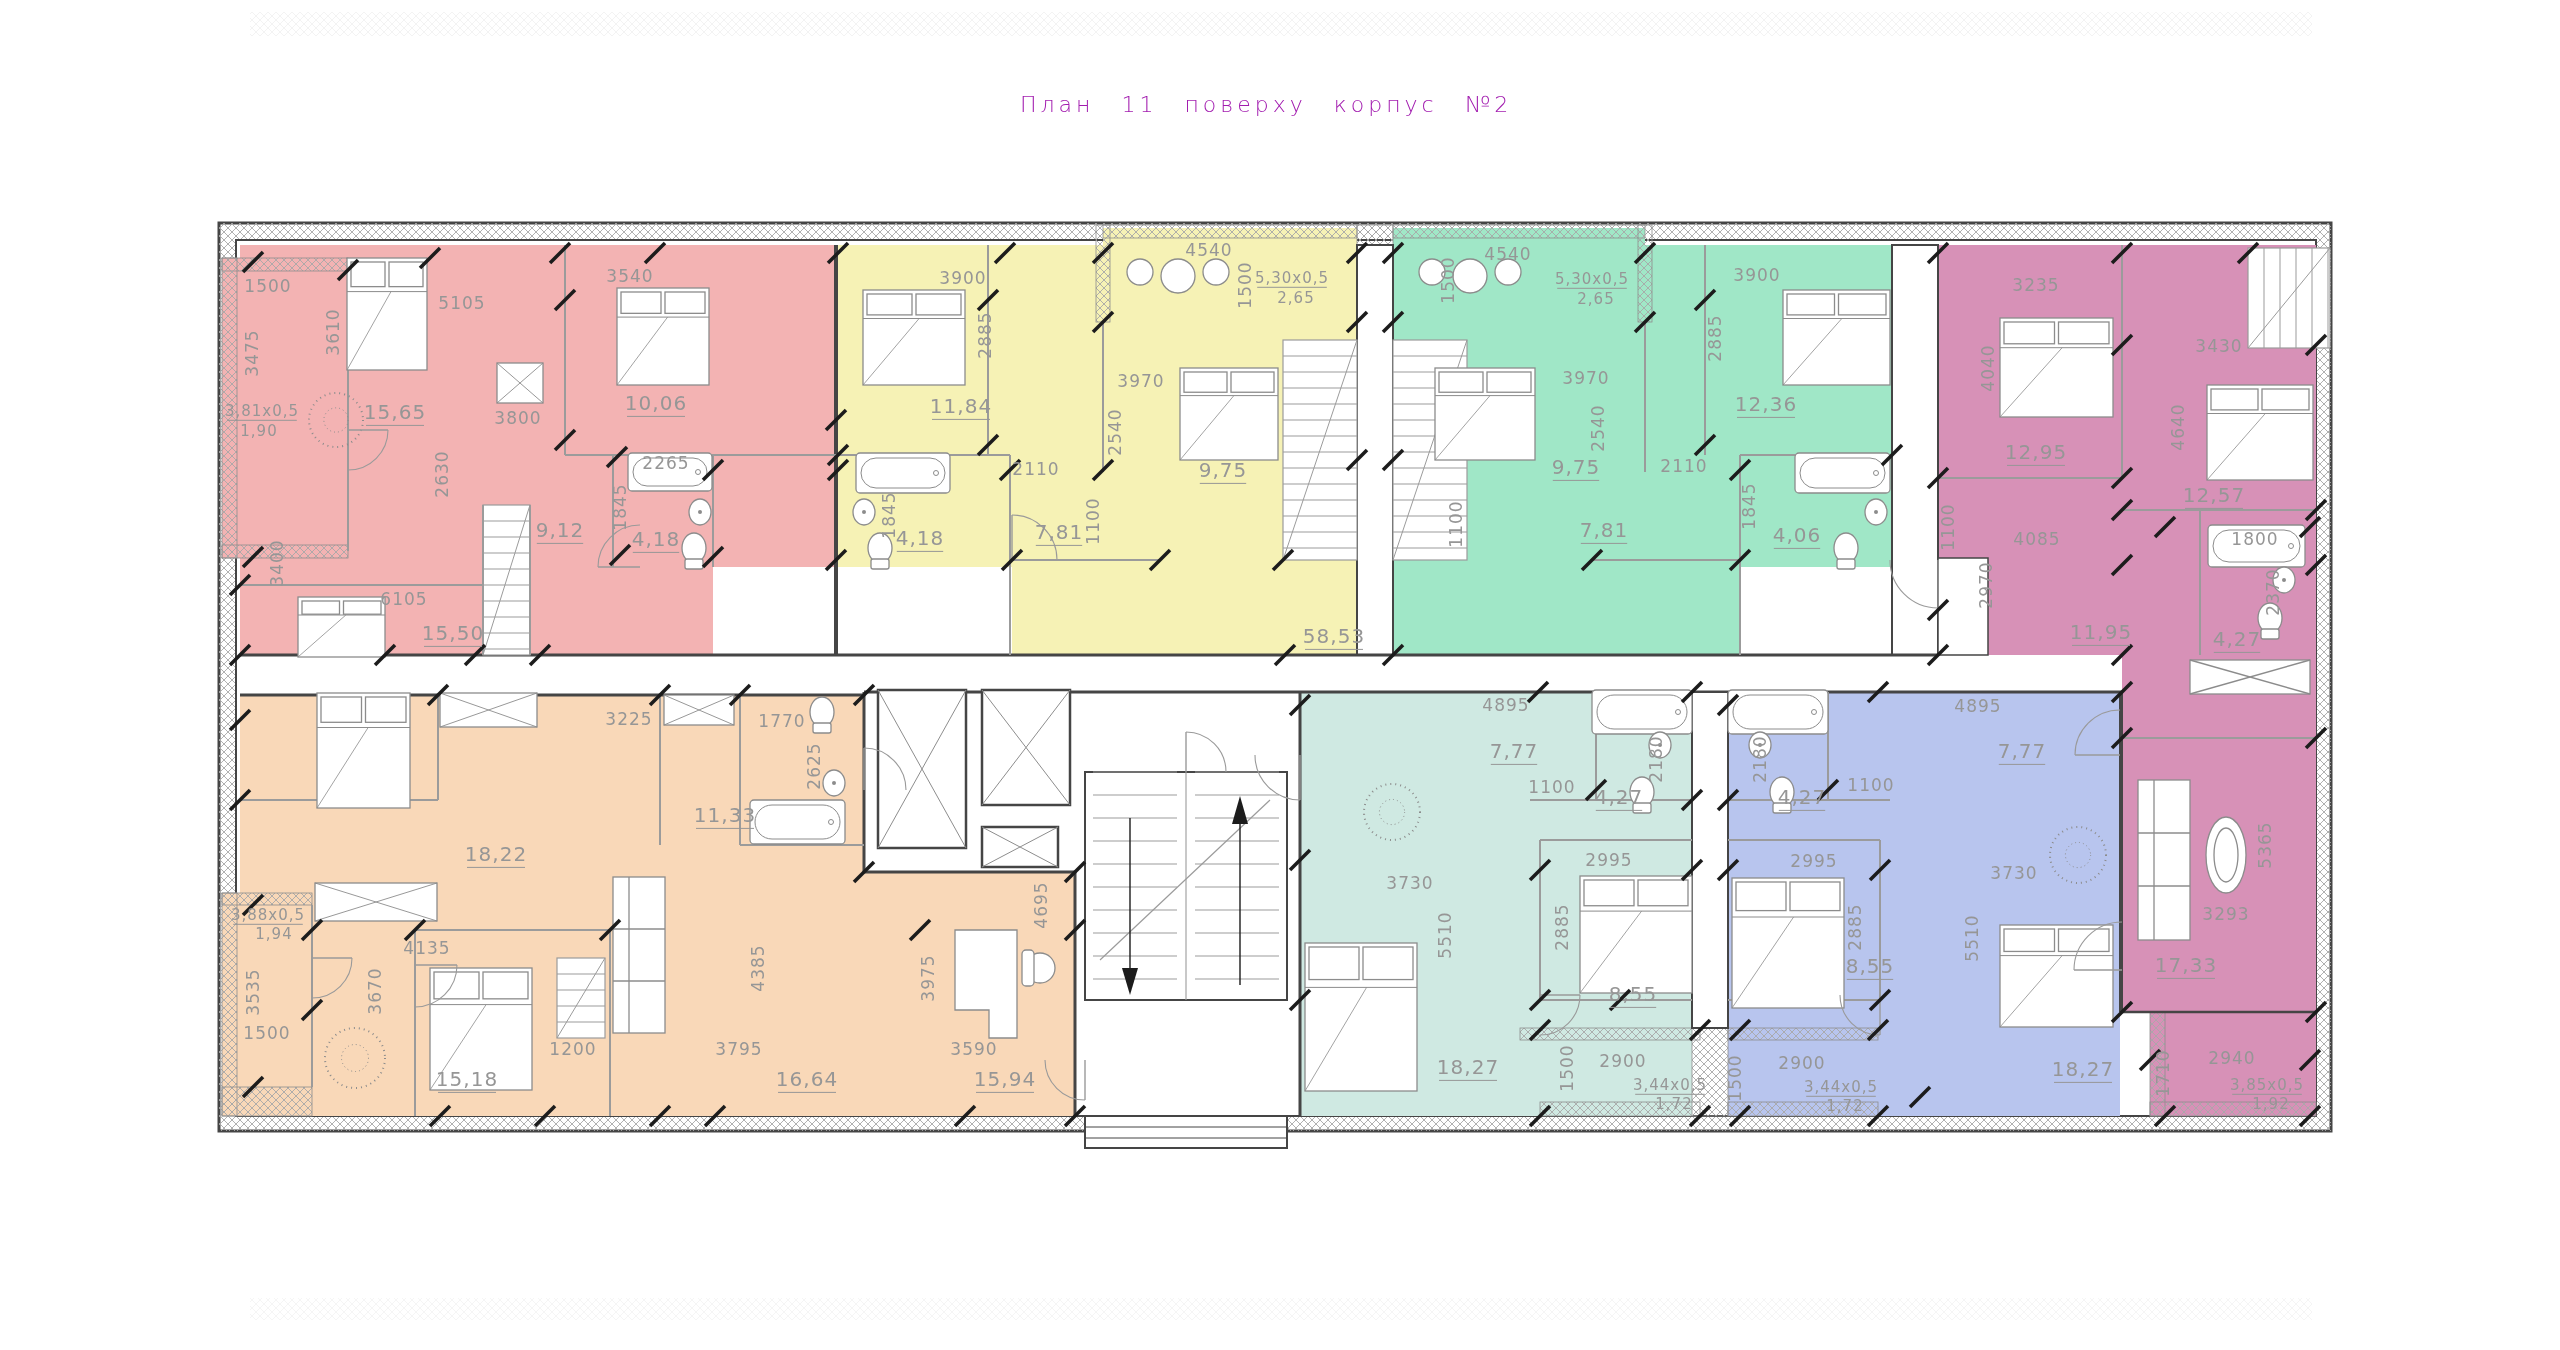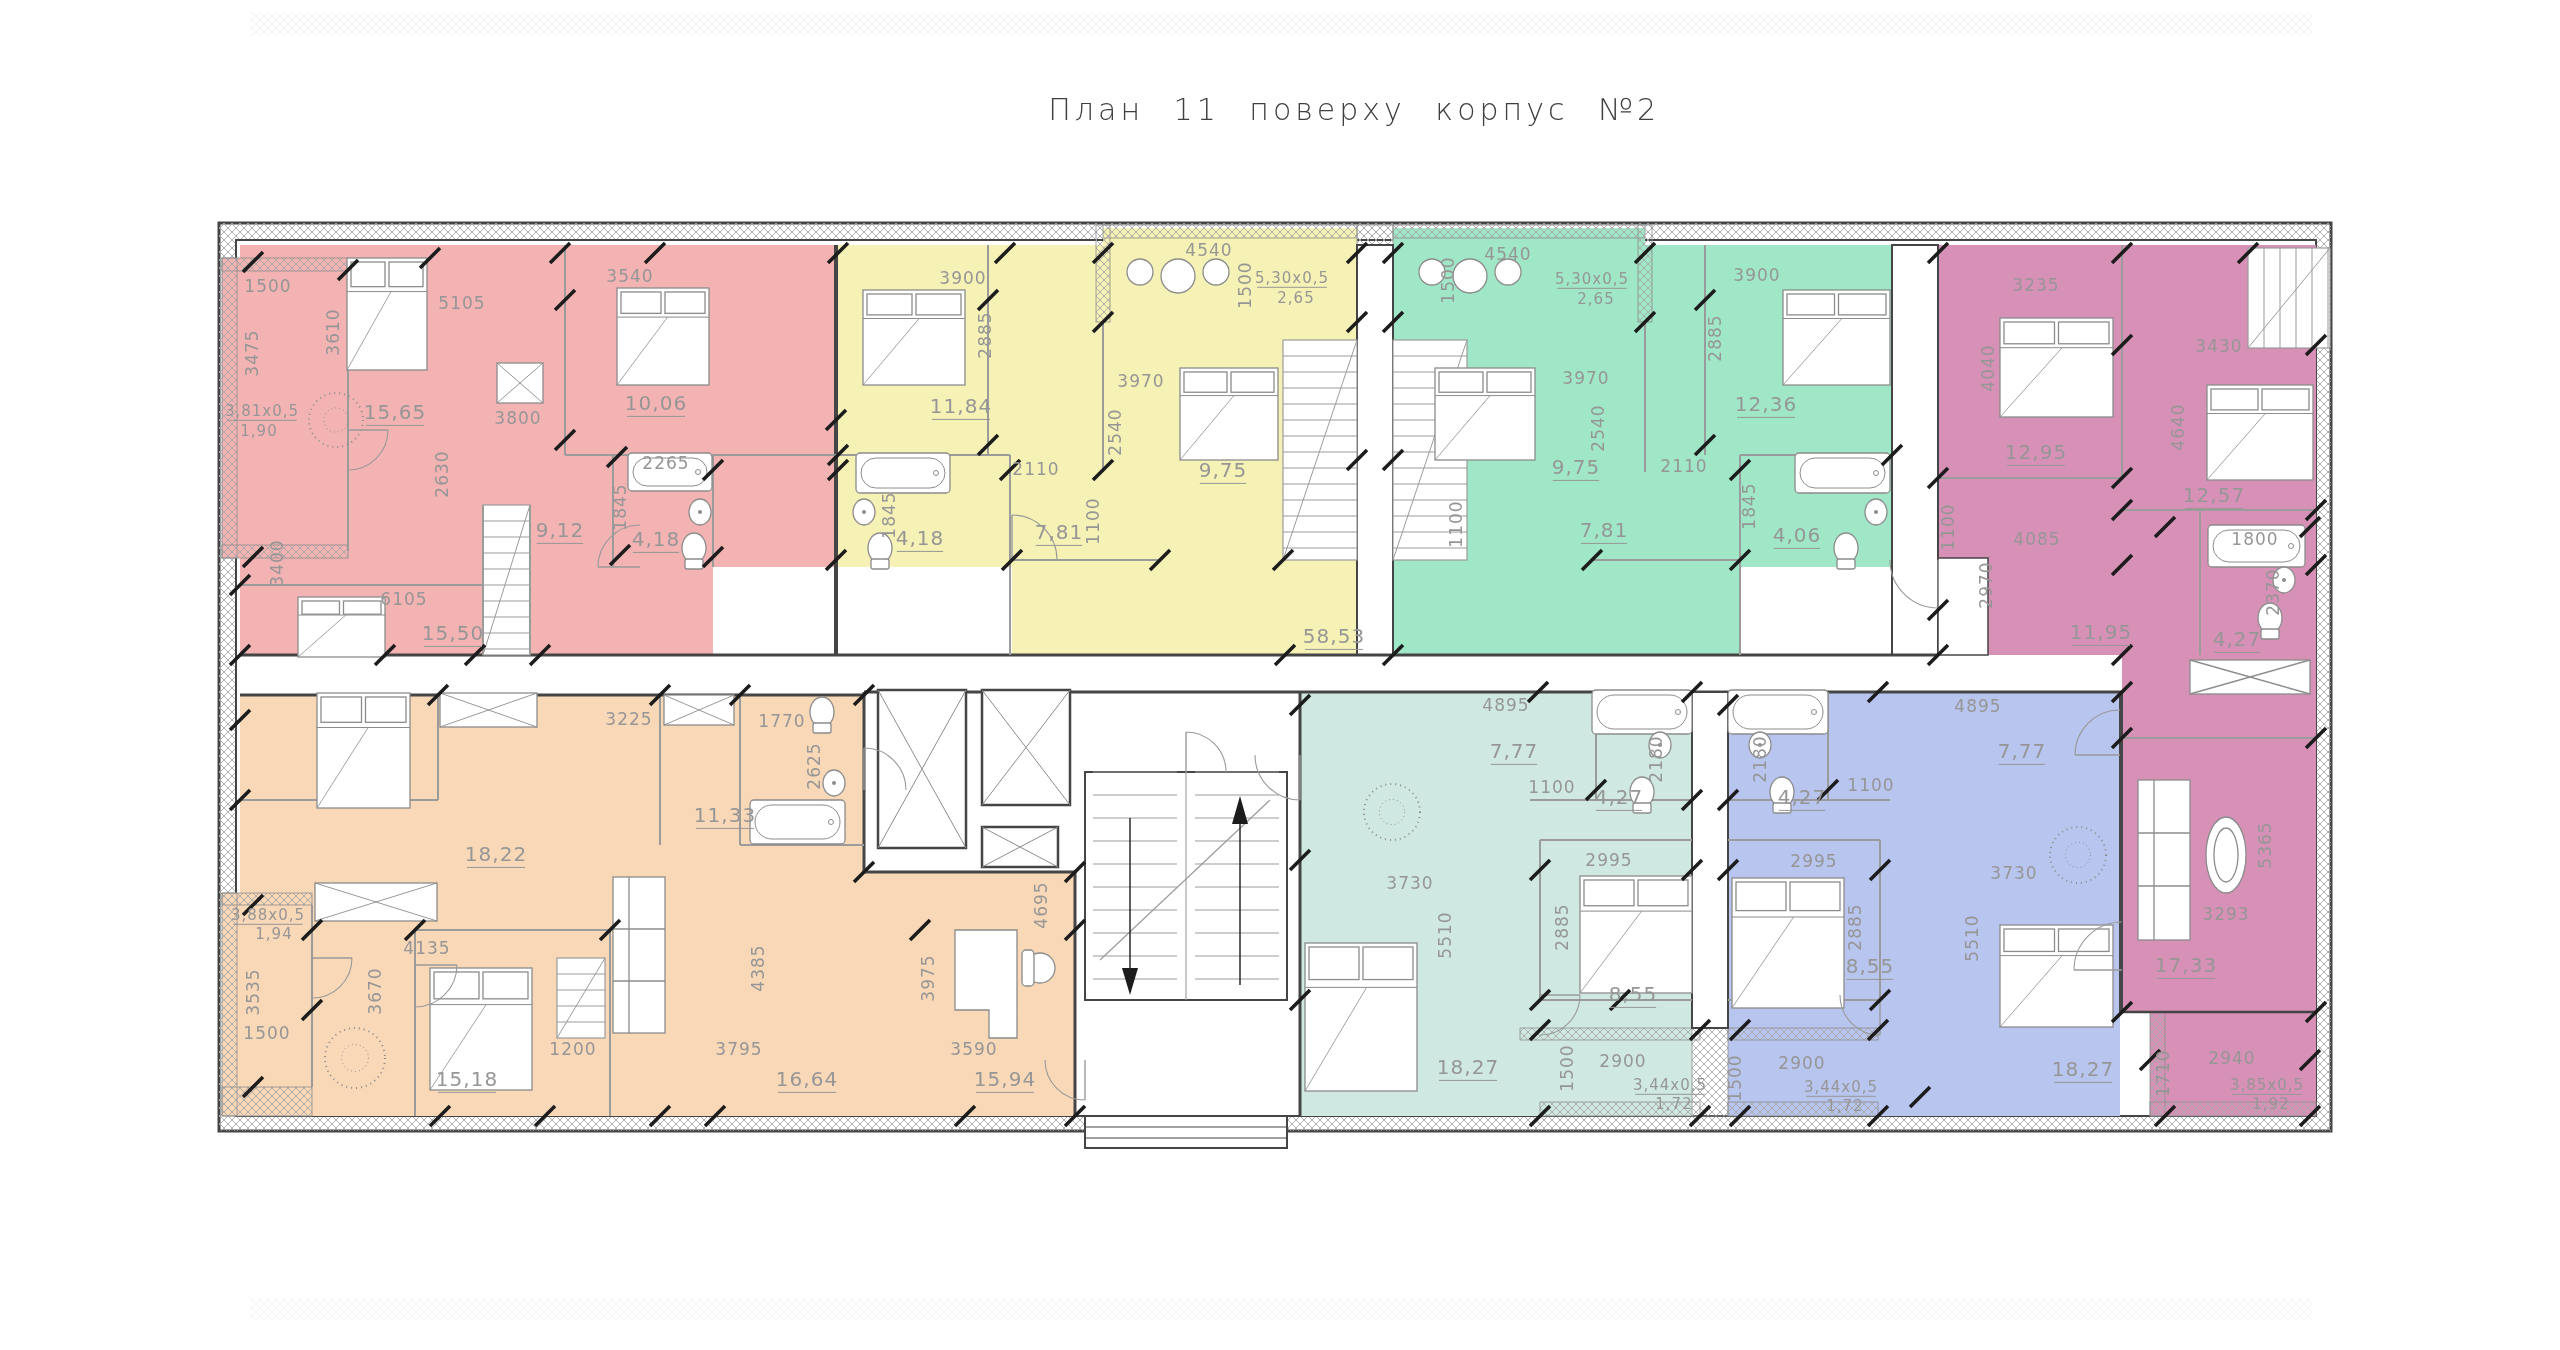--- a/index.html
+++ b/index.html
@@ -1,19 +1,19 @@
 <!DOCTYPE html>
 <html><head>
 <meta charset="utf-8">
 <style>
   html,body{margin:0;padding:0;background:#fff;}
   .stage{position:relative;width:2560px;height:1350px;background:#ffffff;overflow:hidden;
          font-family:"DejaVu Sans","Liberation Sans",sans-serif;}
-  .plan-title{position:absolute;left:1020px;top:92px;width:640px;text-align:right;
-         font-size:30px;font-weight:300;color:#404040;letter-spacing:4px;word-spacing:16px;}
+  .plan-title{position:absolute;left:1020px;top:92px;width:640px;text-align:left;
+         font-size:22px;font-weight:300;color:#a21caf;letter-spacing:4px;word-spacing:16px;}
   svg text{font-family:"DejaVu Sans","Liberation Sans",sans-serif;}
 </style>
 </head>
 <body>
 
 <div class="stage">
   <div class="plan-title">План 11 поверху корпус №2</div>
 
   <svg id="plan" width="2560" height="1350" viewBox="0 0 2560 1350" xmlns="http://www.w3.org/2000/svg">
     <defs>

